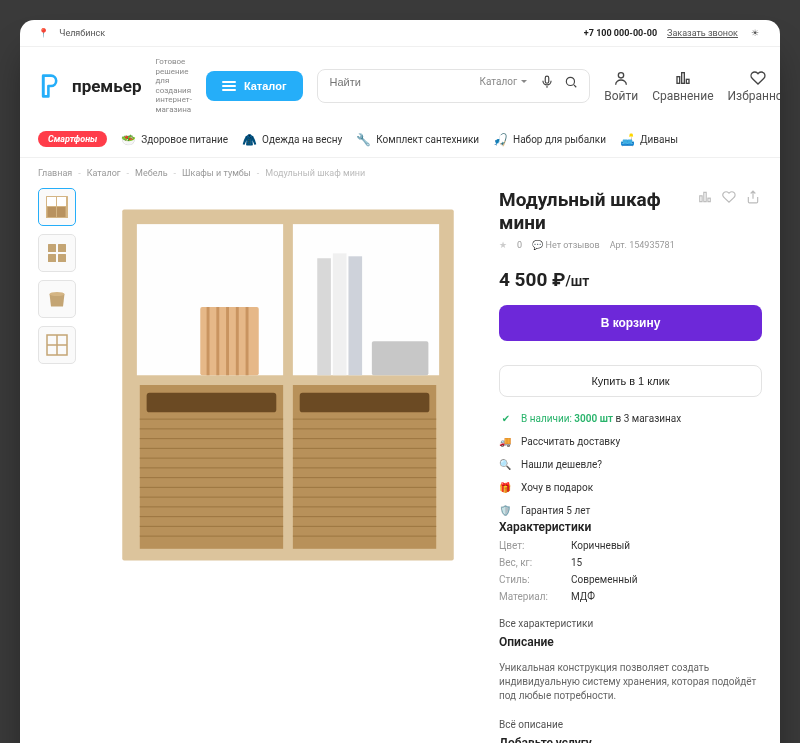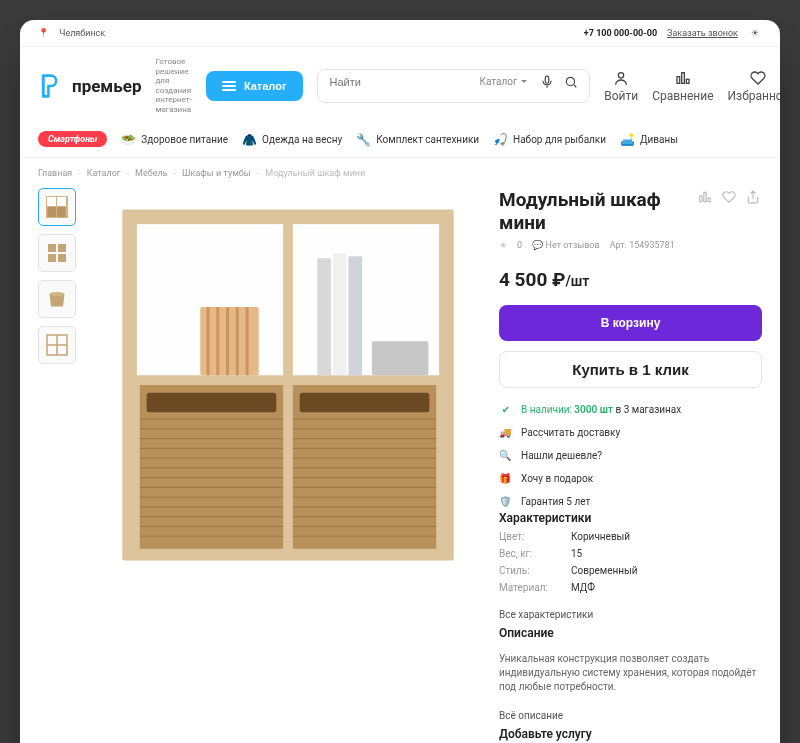--- a/index.html
+++ b/index.html
@@ -57,21 +57,21 @@
 .title{font-size:19px;font-weight:700;color:#222;flex:1}
 .title-acts{display:flex;gap:6px;color:#bbb}
 .title-acts span{width:18px;height:18px;display:flex;align-items:center;justify-content:center;cursor:pointer}
 .meta-row{display:flex;align-items:center;gap:10px;font-size:9px;color:#999;margin-top:6px}
 .star{color:#ccc}
 .meta-row .reviews{cursor:pointer}
 .price{font-size:19px;font-weight:700;color:#222;margin-top:18px}
 .price .unit{font-size:14px;font-weight:600}
 
 .buy-btn{width:100%;background:#6d28d9;color:#fff;border:none;border-radius:8px;padding:11px;font-size:12px;font-weight:600;margin-top:14px;cursor:pointer}
-.oneclick-btn{width:100%;background:#fff;color:#222;border:1px solid #e3e3e3;border-radius:8px;padding:9px;font-size:15px;font-weight:700;margin-top:10px;cursor:pointer}
+.oneclick-btn{width:100%;background:#fff;color:#222;border:1px solid #e3e3e3;border-radius:8px;padding:9px;font-size:11px;font-weight:400;margin-top:24px;cursor:pointer}
 
 .info-row{display:flex;align-items:center;gap:8px;font-size:10px;margin-top:12px;color:#333}
 .info-row.first{margin-top:16px}
 .info-row .ir-icon{width:14px;display:flex;justify-content:center}
 .info-row .highlight{color:#27b36a}
 .info-row .qty{color:#27b36a;font-weight:600}
 .info-row a{color:#333;cursor:pointer}
 
 .section-h{font-size:12px;font-weight:600;color:#222;margin-top:4px}
 .spec-row{display:flex;font-size:10px;margin-top:6px;color:#333}

